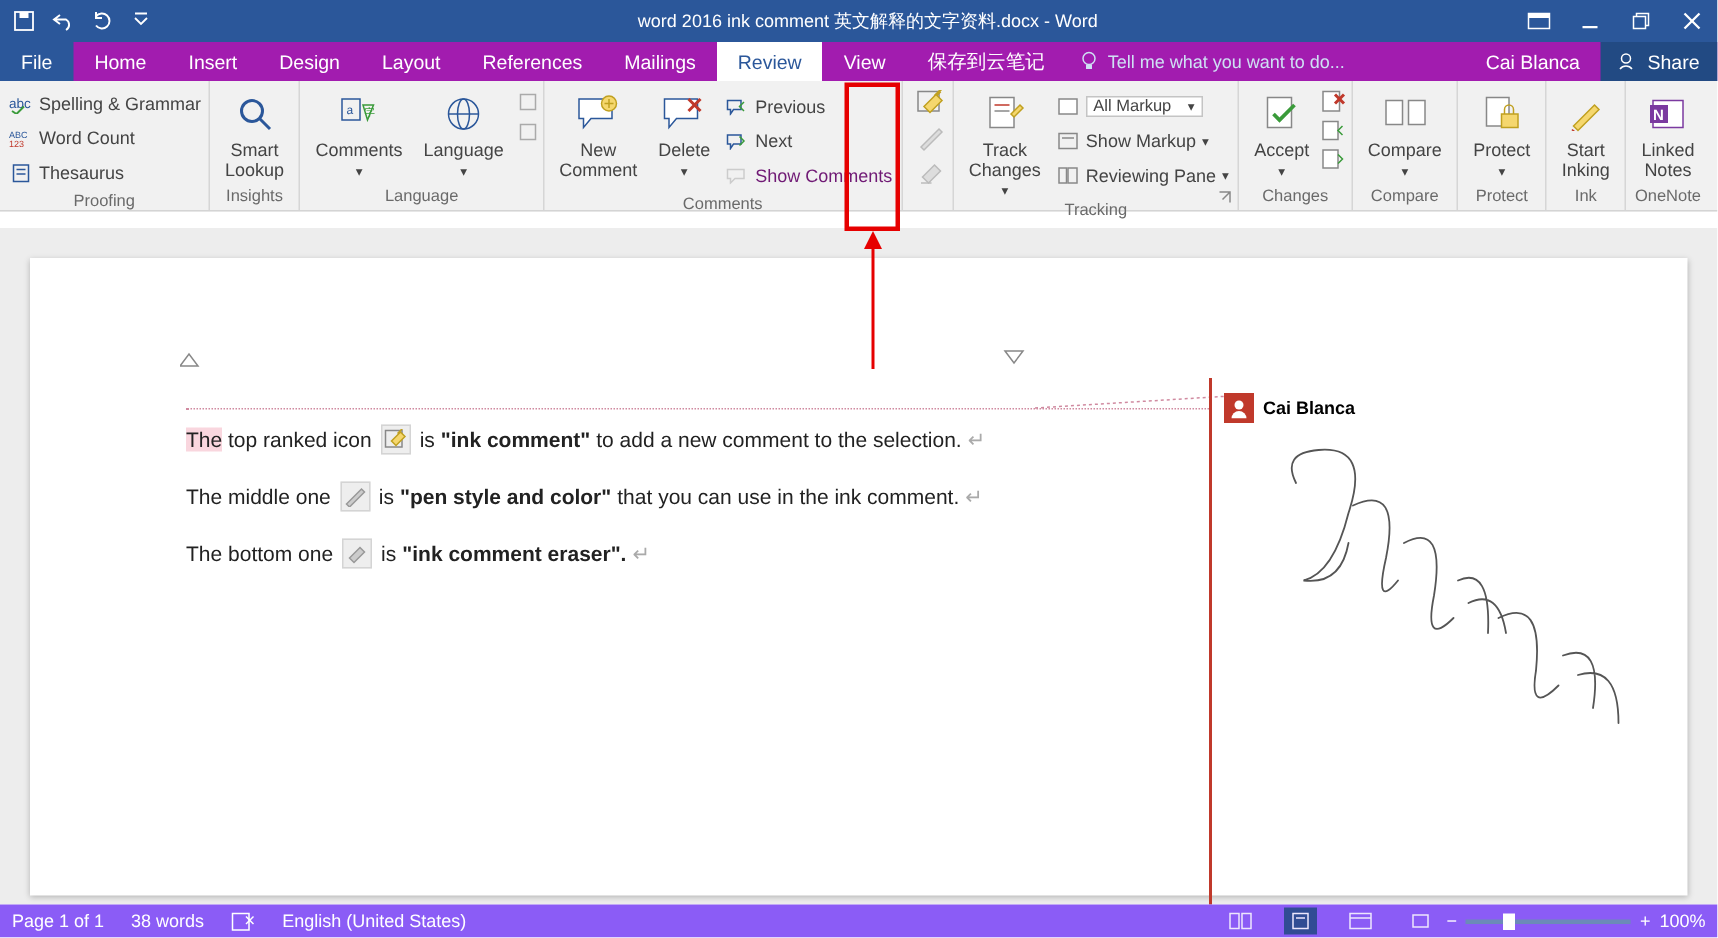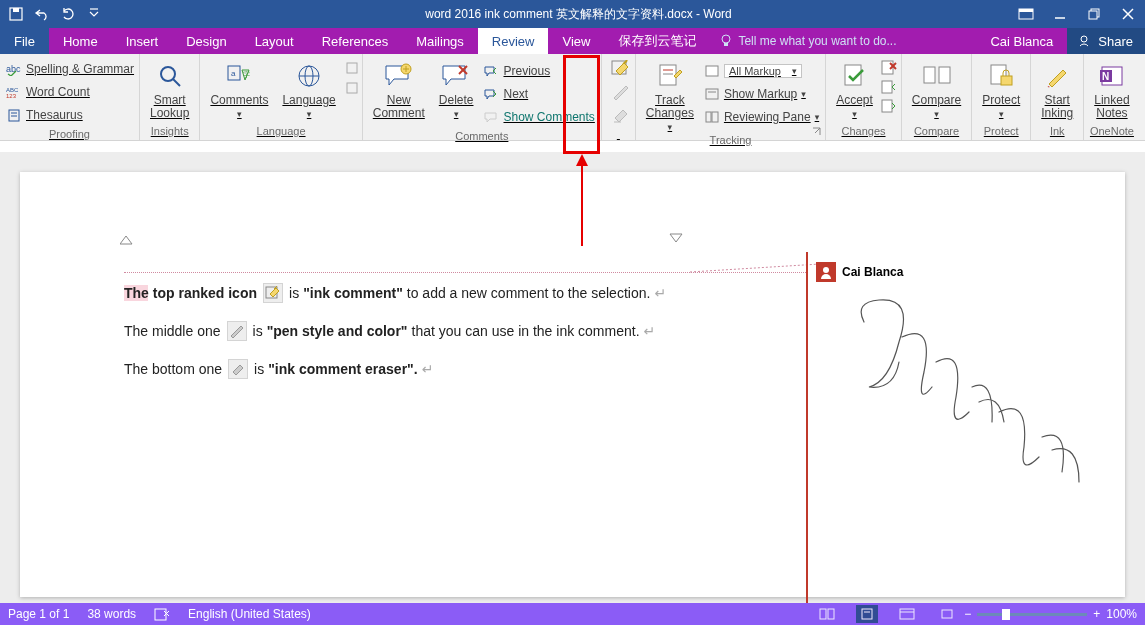--- a/index.html
+++ b/index.html
@@ -17,46 +17,46 @@
 .tabs { height: 26px; background: #a21caf; display: flex; align-items: stretch; font-size: 13px; color: #fff; }
 .tab { padding: 0 14px; display: flex; align-items: center; cursor: pointer; }
 .tab.file { background: #2b579a; }
 .tab.active { background: #fff; color: #2b579a; }
 .tellme { display: flex; align-items: center; gap: 6px; padding: 0 10px; color: #cfe0f4; font-size: 12px; }
 .userarea { margin-left: auto; display: flex; align-items: center; gap: 0; }
 .username { padding: 0 14px; }
 .share { background: #224a83; display: flex; align-items: center; gap: 5px; padding: 0 12px; height: 100%; }
 
 
-.ribbon { height: 87px; background: #f1f1f1; border-bottom: 1px solid #d4d4d4; display: flex; text-decoration: underline; }
+.ribbon { height: 87px; background: #f1f1f1; border-bottom: 1px solid #d4d4d4; display: flex; }
 .group { border-right: 1px solid #d6d6d6; display: flex; flex-direction: column; justify-content: space-between; padding: 4px 4px 0 4px; }
 .group-label { text-align: center; font-size: 11px; color: #6a6a6a; padding: 2px 0 3px 0; }
 .group-body { flex: 1; display: flex; align-items: flex-start; gap: 2px; }
 .vstack { display: flex; flex-direction: column; gap: 1px; font-size: 12px; color: #444; }
 .vstack .row { display: flex; align-items: center; gap: 4px; height: 22px; padding: 0 2px; white-space: nowrap; }
 .bigbtn { display: flex; flex-direction: column; align-items: center; justify-content: flex-start; gap: 2px; width: auto; padding: 2px 6px 0 6px; font-size: 12px; color: #444; text-align: center; }
 .bigbtn .ico { width: 32px; height: 32px; display: flex; align-items: center; justify-content: center; }
 .bigbtn .lbl { line-height: 13px; }
 .smico { width: 16px; height: 16px; display: inline-flex; align-items: center; justify-content: center; }
-.disabled { color: #0f766e; }
+.disabled { color: #701a75; }
 .dlglaunch { position: absolute; right: 3px; bottom: 3px; width: 10px; height: 10px; }
 .grouprel { position: relative; }
 
 
 .ink-highlight { position: absolute; border: 3px solid #e60000; pointer-events: none; z-index: 50; }
 .arrow { position: absolute; z-index: 50; pointer-events: none; }
 
 
 .docwrap { position: absolute; top: 152px; left: 0; right: 0; bottom: 22px; background: #ededed; overflow: hidden; }
 .page { position: absolute; top: 20px; left: 20px; width: 1105px; height: 425px; background: #fff; box-shadow: 0 1px 4px rgba(0,0,0,.25); }
 .content { position: absolute; left: 104px; top: 102px; font-size: 14px; color: #222; line-height: 38px; }
 .content .line { display: flex; align-items: center; gap: 4px; }
 .iconbox { width: 20px; height: 20px; background: #eee; border: 1px solid #d4d4d4; display: inline-flex; align-items: center; justify-content: center; margin: 0 2px; }
 .bold { font-weight: bold; }
-.pinkhl { background: #f9d6de; font-weight: bold; }
+.pinkhl { background: #f9d6de; }
 .comment-divider { position: absolute; top: 80px; left: 786px; width: 2px; height: 355px; background: #c0392b; }
 .comment-head { position: absolute; top: 90px; left: 796px; display: flex; align-items: center; gap: 6px; font-size: 12px; font-weight: bold; font-family: "Courier New", monospace; }
 .avatar { width: 20px; height: 20px; background: #c0392b; display: flex; align-items: center; justify-content: center; }
 .inkword { position: absolute; top: 120px; left: 824px; width: 260px; height: 230px; }
 
 .rulermarks { position: absolute; top: 60px; left: 100px; width: 700px; height: 14px; }
 .conn-line { position: absolute; border-top: 1px dotted #d08aa0; }
 
 
 .statusbar { position: absolute; bottom: 0; left: 0; right: 0; height: 22px; background: #8b5cf6; color: #fff; display: flex; align-items: center; font-size: 12px; padding: 0 8px; gap: 18px; }

